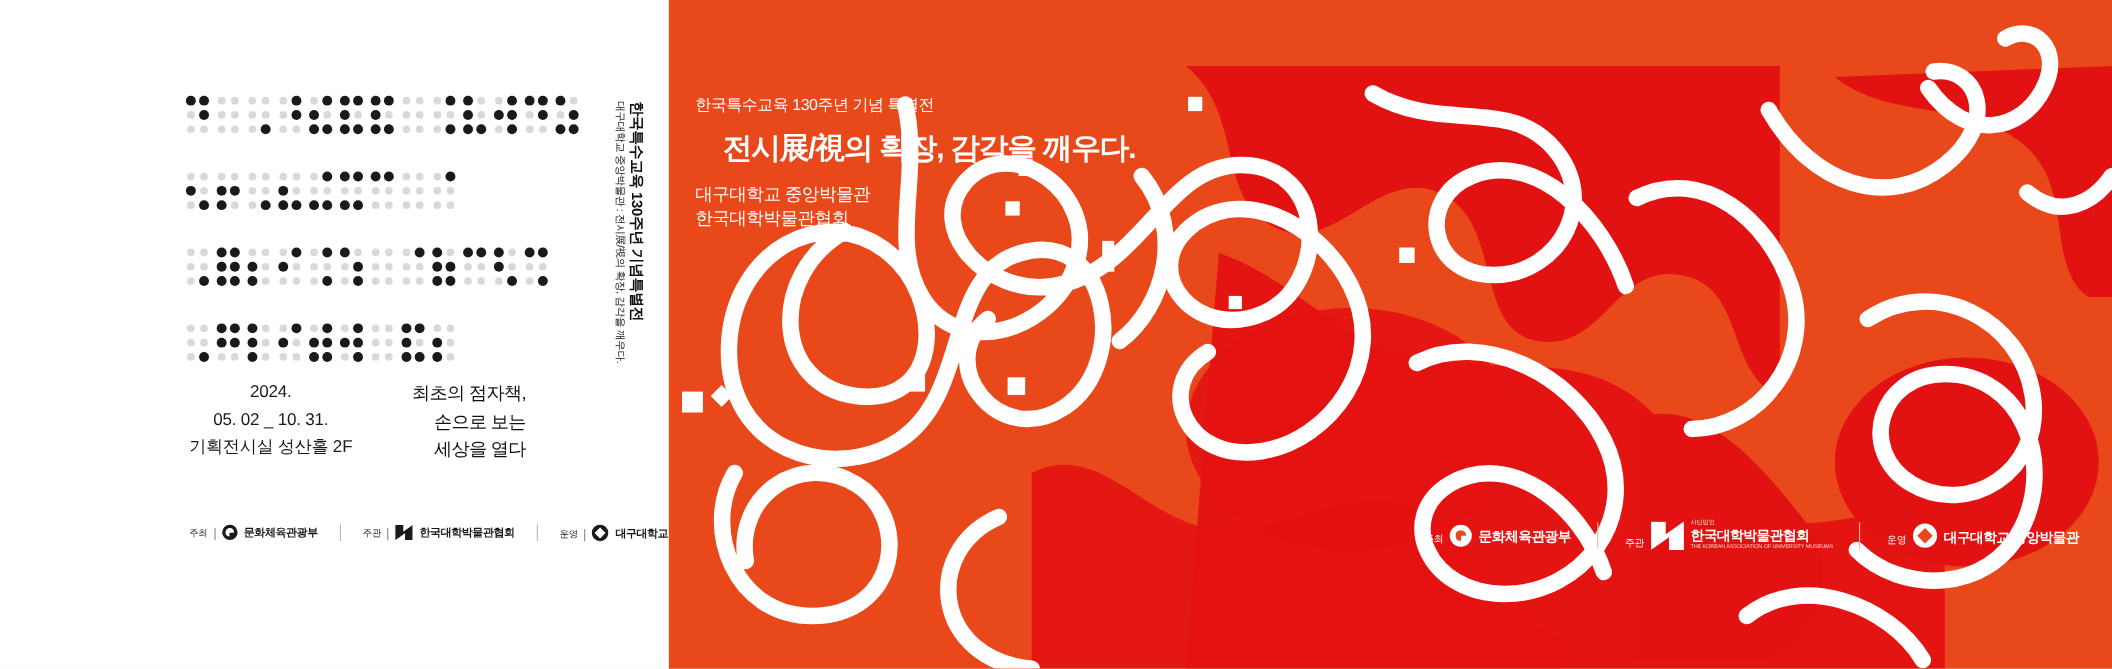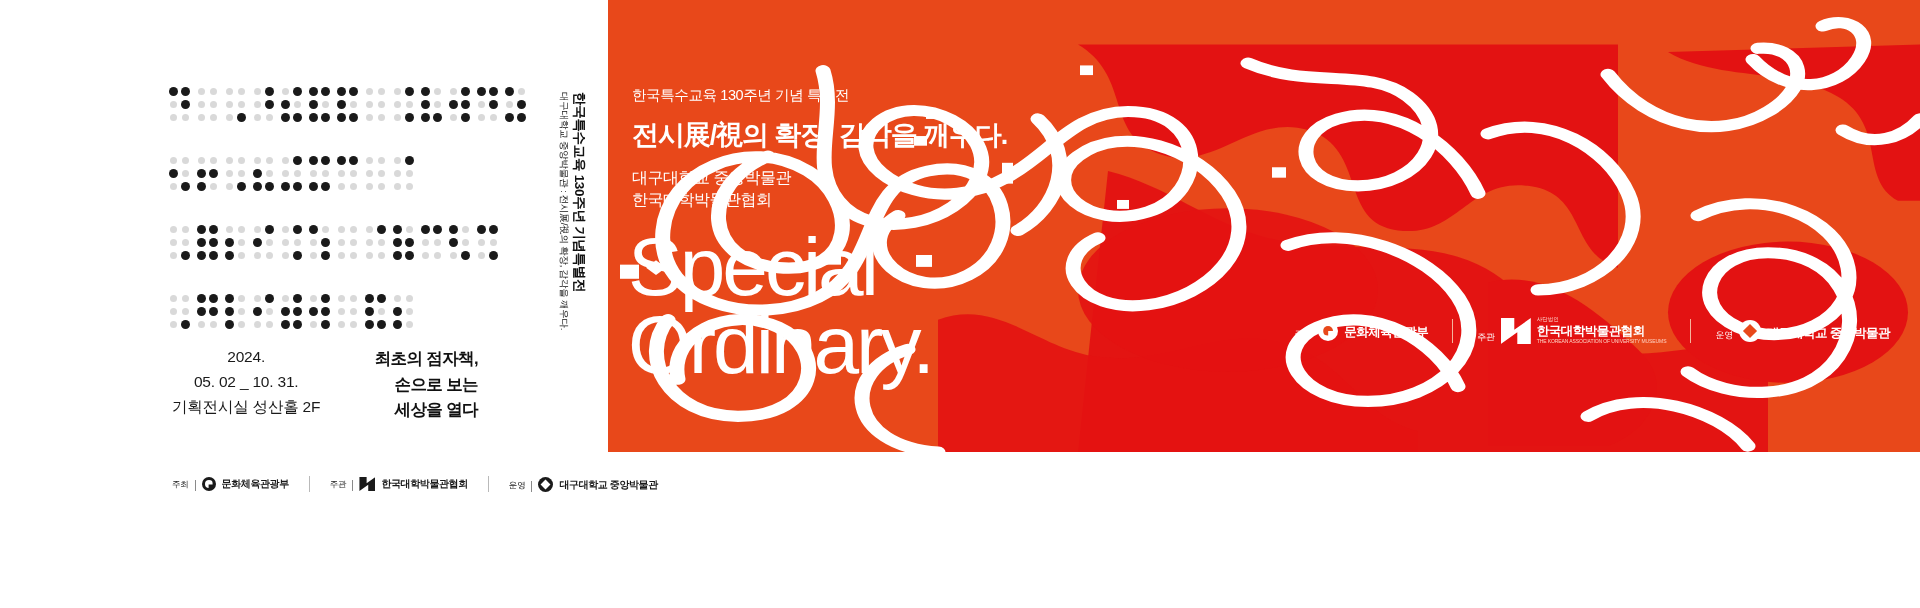--- a/index.html
+++ b/index.html
@@ -21,21 +21,21 @@
   .bdot.on { background:#1a1a1a; width:9px; height:9px; margin-left:-1px; margin-top:-1px; }
 
   .left-info {
     position:absolute; left:172px; top:344px;
     font-size:15.5px; line-height:25px; color:#1a1a1a; letter-spacing:-0.2px;
   }
   .left-info div { white-space:nowrap;text-align:center; }
 
   .left-tagline {
     position:absolute; right:130px; top:346px; text-align:right;
-    font-size:16.5px; line-height:25.5px; font-weight:bold; color:#111; letter-spacing:-0.6px;
+    font-size:16.5px; line-height:25.5px; font-weight:normal; color:#111; letter-spacing:-0.6px;
   }
   .left-tagline div { white-space:nowrap; }
 
   
   .vert-wrap {
     position:absolute; left:548px; top:92px; height:300px; width:46px;
   }
   .vert-line {
     position:absolute; top:0; transform-origin:left top; transform:rotate(90deg);
     white-space:nowrap;
@@ -59,28 +59,28 @@
   .logo-taegeuk::after { content:""; position:absolute; left:3px; top:3px; width:8px; height:8px;
     border-radius:50%; background:#fff; clip-path:polygon(0 0,100% 0,100% 55%,50% 55%,50% 100%,0 100%); }
   .logo-kaum { width:16px; height:14px; background:#1a1a1a; position:relative; flex:0 0 16px;
     clip-path:polygon(0 0,45% 0,45% 45%,100% 0,100% 100%,55% 100%,55% 55%,0 100%); }
   .logo-daegu { width:15px; height:15px; border-radius:50%; background:#1a1a1a; position:relative; flex:0 0 15px; }
   .logo-daegu::after { content:""; position:absolute; left:4px; top:4px; width:7px; height:7px;
     background:#fff; transform:rotate(45deg); }
 
   
   .right-panel {
-    position:relative; width:1312px; height:452px; flex:0 0 1312px; overflow:hidden;
+    position:relative; width:1312px; height:608px; flex:0 0 1312px; overflow:hidden;
     background:#e8481a;
   }
   .art-svg { position:absolute; inset:0; width:100%; height:100%; }
 
   .right-text { position:absolute; left:24px; top:86px; color:#ffffff; z-index:5; }
   .rt-kicker { font-size:14.5px; letter-spacing:-0.4px; margin-bottom:12px; white-space:nowrap; }
-  .rt-title  { font-size:27px; font-weight:bold; letter-spacing:-1.1px; margin-bottom:14px; white-space:nowrap; }
+  .rt-title  { font-size:27px; font-weight:bold; letter-spacing:-1.1px; margin-bottom:14px; white-space:nowrap;margin-left:25px; }
   .rt-date   { font-size:17px; letter-spacing:-0.4px; margin-bottom:14px; white-space:nowrap; }
   .rt-venue  { font-size:16px; line-height:22px; letter-spacing:-0.5px; }
   .rt-venue div { white-space:nowrap; }
 
   .big-type {
     position:absolute; left:20px; top:228px; z-index:5; color:#ffffff;
     font-size:82px; line-height:78px; font-weight:normal; letter-spacing:-3px;
   }
   .big-type div { white-space:nowrap; }
 
@@ -548,24 +548,20 @@
 
     <div class="right-text">
       <div class="rt-kicker">한국특수교육 130주년 기념 특별전</div>
       <div class="rt-title">전시展/視의 확장, 감각을 깨우다.</div>
       <div class="rt-venue">
         <div>대구대학교 중앙박물관</div>
         <div>한국대학박물관협회</div>
       </div>
     </div>
 
-    <div class="big-type">
-      <div>Special</div>
-      <div>Ordinary.</div>
-    </div>
 
     <div class="sponsors-right">
       <div class="sp-group">
         <span class="sp-role">주최</span>
         <span class="logo-taegeuk"></span>
         <span class="sp-name">문화체육관광부</span>
       </div>
       <span class="sp-div"></span>
       <div class="sp-group">
         <span class="sp-role">주관</span>

